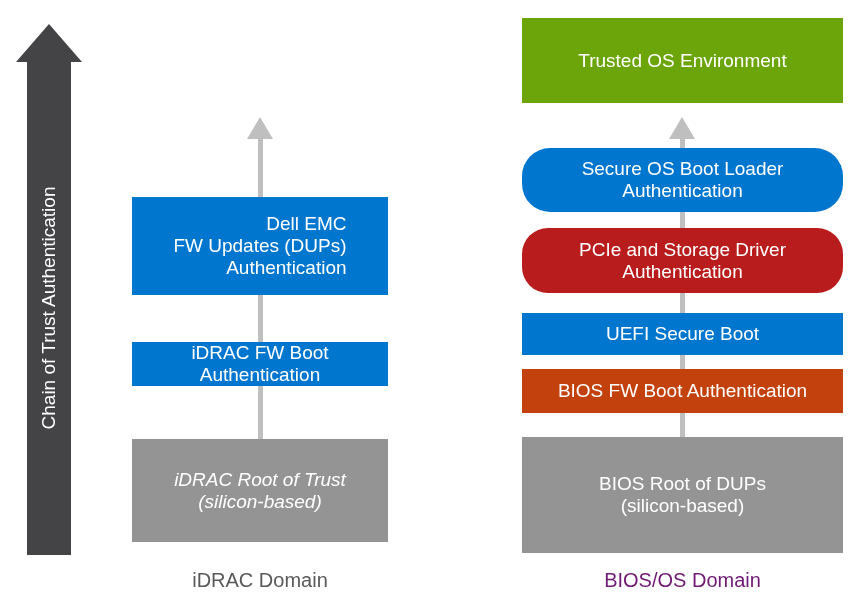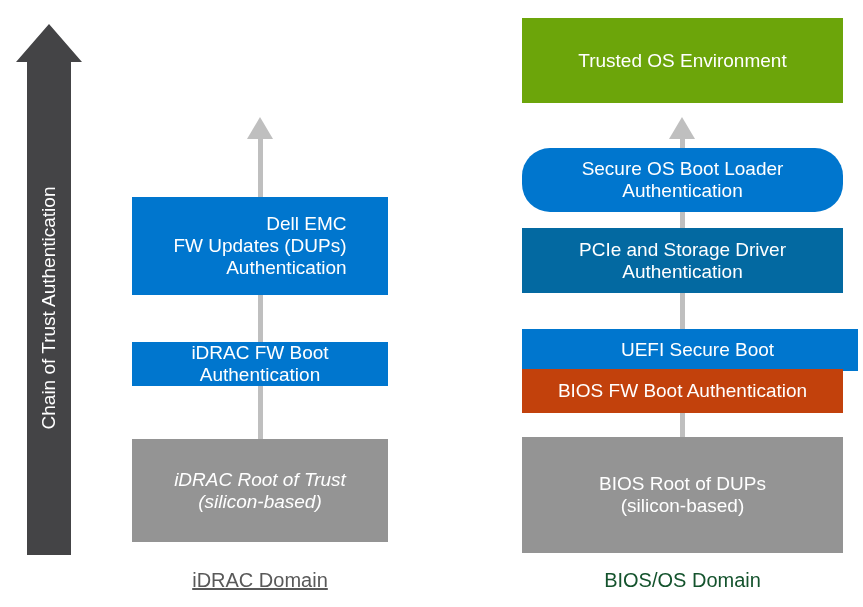--- a/index.html
+++ b/index.html
@@ -90,21 +90,21 @@
   
   .b-l0 { top: 18px;  height: 85px;  }
   .b-l1 { top: 197px; height: 98px;  }
   .b-l2 { top: 342px; height: 44px;  }
   .b-l3 { top: 439px; height: 103px; font-style: italic; }
 
   
   .b-r0 { top: 18px;  height: 85px;  }
   .b-r1 { top: 148px; height: 64px;  }
   .b-r2 { top: 228px; height: 65px;  }
-  .b-r3 { top: 329px; height: 42px; padding-left: 15px;  }
+  .b-r3 { top: 313px; height: 42px;  }
   .b-r4 { top: 369px; height: 44px;  }
   .b-r5 { top: 437px; height: 116px; }
 
   .domain-label {
     position: absolute;
     left: 0;
     width: 100%;
     top: 568px;
     text-align: center;
     font-size: 20px;
@@ -126,33 +126,33 @@
     <div class="connector-arrowhead" style="border-bottom-color: rgb(191, 191, 191);"></div>
 
     <div class="box b-l1" style="background-color: rgb(0, 118, 206); text-align: right;">Dell EMC
 FW Updates (DUPs)
 Authentication</div>
     <div class="box b-l2" style="background-color: rgb(0, 118, 206);">iDRAC FW Boot
 Authentication</div>
     <div class="box b-l3" style="background-color: rgb(148, 148, 148);">iDRAC Root of Trust
 (silicon-based)</div>
 
-    <div class="domain-label" style="color: rgb(89, 89, 89); text-decoration: underline;">iDRAC Domain</div>
+    <div class="domain-label" style="color: rgb(89, 89, 89);">iDRAC Domain</div>
   </div>
 
   <div class="column column-right">
     <div class="connector-line" style="background-color: rgb(191, 191, 191);"></div>
     <div class="connector-arrowhead" style="border-bottom-color: rgb(191, 191, 191);"></div>
 
     <div class="box b-r0" style="background-color: rgb(108, 165, 10);">Trusted OS Environment</div>
     <div class="box b-r1" style="background-color: rgb(0, 118, 206); border-radius: 28px;">Secure OS Boot Loader
 Authentication</div>
-    <div class="box b-r2" style="background-color: #0369a1;">PCIe and Storage Driver
+    <div class="box b-r2" style="background-color: #b91c1c; border-radius: 26px;">PCIe and Storage Driver
 Authentication</div>
     <div class="box b-r3" style="background-color: rgb(0, 118, 206);">UEFI Secure Boot</div>
     <div class="box b-r4" style="background-color: #c2410c;">BIOS FW Boot Authentication</div>
     <div class="box b-r5" style="background-color: rgb(148, 148, 148);">BIOS Root of DUPs
 (silicon-based)</div>
 
-    <div class="domain-label" style="color: #14532d;">BIOS/OS Domain</div>
+    <div class="domain-label" style="color: #701a75;">BIOS/OS Domain</div>
   </div>
 
 </div>
 
 </body></html>

